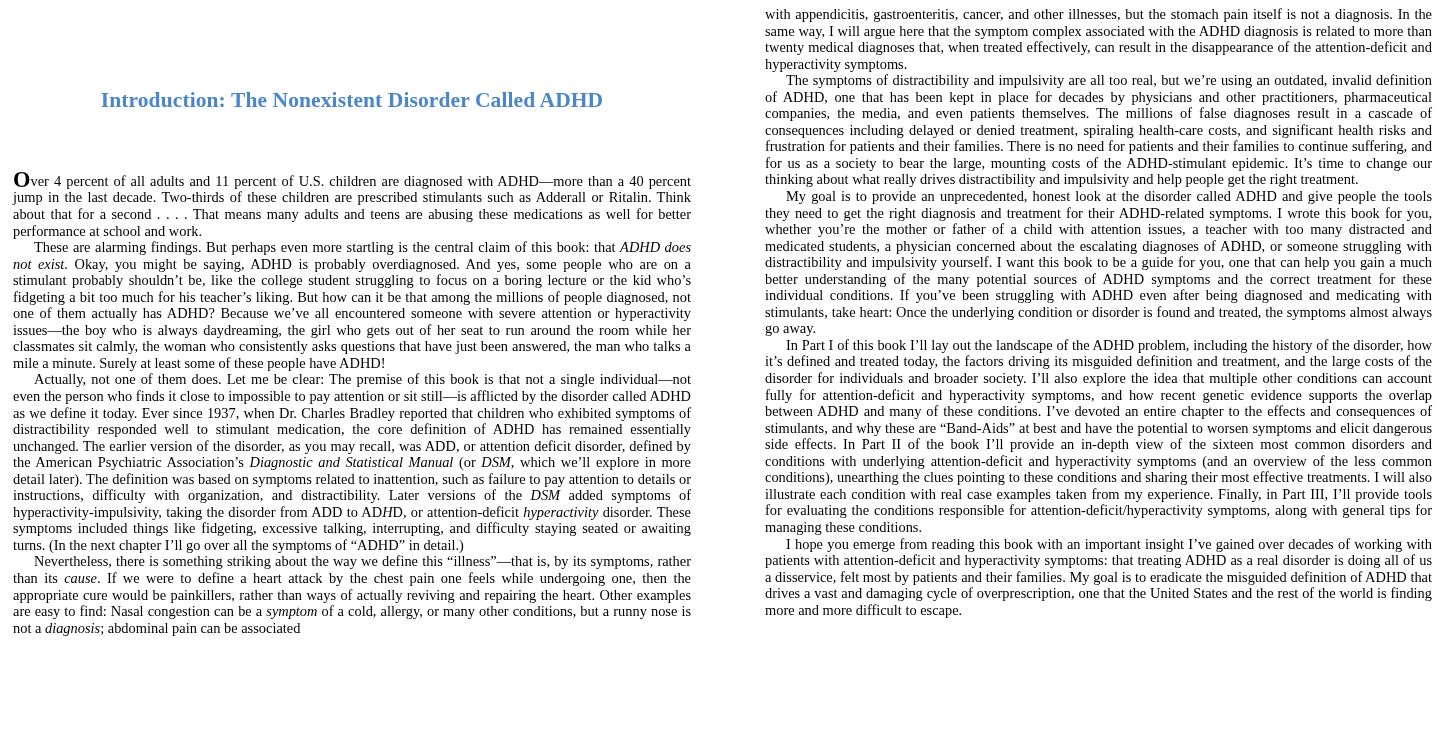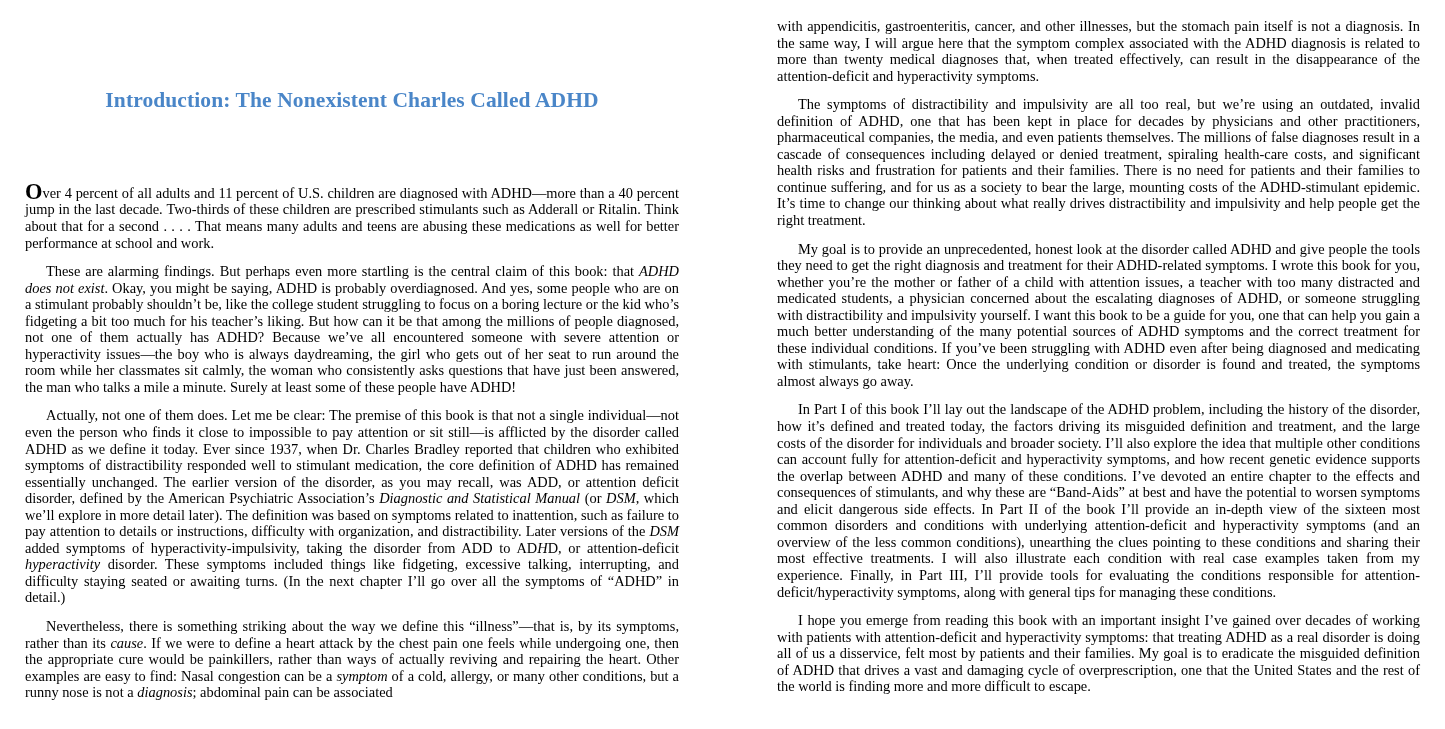--- a/index.html
+++ b/index.html
@@ -65,21 +65,21 @@
     font-size: 14.4px;
     line-height: 16.55px;
     text-align: justify;
     text-justify: inter-word;
     margin: 0;
     hyphens: none;
     word-spacing: 0px;
   }
 
   .para {
-    margin: 12px;
+    margin: 0;
     text-indent: 21px;
   }
 
   .para-first {
     text-indent: 0;
   }
 
   .first-para-block {
     padding-top: 59px;
   }
@@ -102,21 +102,21 @@
   }
 </style>
 </head>
 <body>
 
 <div class="page">
   <div class="columns">
 
     <div class="column column-left">
 
-      <h1 class="chapter-title">Introduction: The Nonexistent Charles Called ADHD</h1>
+      <h1 class="chapter-title">Introduction: The Nonexistent Disorder Called ADHD</h1>
 
       <div class="body-text first-para-block">
 
         <p class="para para-first"><span class="dropcap">O</span><span>ver 4 percent of all adults and 11 percent of U.S. children are diagnosed with ADHD—more than a 40 percent jump in the last decade. Two-thirds of these children are prescribed stimulants such as Adderall or Ritalin. Think about that for a second . . . . That means many adults and teens are abusing these medications as well for better performance at school and work.</span></p>
 
         <p class="para"><span>These are alarming findings. But perhaps even more startling is the central claim of this book: that </span><em class="it">ADHD does not exist</em><span>. Okay, you might be saying, ADHD is probably overdiagnosed. And yes, some people who are on a stimulant probably shouldn’t be, like the college student struggling to focus on a boring lecture or the kid who’s fidgeting a bit too much for his teacher’s liking. But how can it be that among the millions of people diagnosed, not one of them actually has ADHD? Because we’ve all encountered someone with severe attention or hyperactivity issues—the boy who is always daydreaming, the girl who gets out of her seat to run around the room while her classmates sit calmly, the woman who consistently asks questions that have just been answered, the man who talks a mile a minute. Surely at least some of these people have ADHD!</span></p>
 
         <p class="para"><span>Actually, not one of them does. Let me be clear: The premise of this book is that not a single individual—not even the person who finds it close to impossible to pay attention or sit still—is afflicted by the disorder called ADHD as we define it today. Ever since 1937, when Dr. Charles Bradley reported that children who exhibited symptoms of distractibility responded well to stimulant medication, the core definition of ADHD has remained essentially unchanged. The earlier version of the disorder, as you may recall, was ADD, or attention deficit disorder, defined by the American Psychiatric Association’s </span><em class="it">Diagnostic and Statistical Manual</em><span> (or </span><em class="it">DSM</em><span>, which we’ll explore in more detail later). The definition was based on symptoms related to inattention, such as failure to pay attention to details or instructions, difficulty with organization, and distractibility. Later versions of the </span><em class="it">DSM</em><span> added symptoms of hyperactivity-impulsivity, taking the disorder from ADD to AD</span><em class="it">H</em><span>D, or attention-deficit </span><em class="it">hyperactivity</em><span> disorder. These symptoms included things like fidgeting, excessive talking, interrupting, and difficulty staying seated or awaiting turns. (In the next chapter I’ll go over all the symptoms of “ADHD” in detail.)</span></p>
 
         <p class="para"><span>Nevertheless, there is something striking about the way we define this “illness”—that is, by its symptoms, rather than its </span><em class="it">cause</em><span>. If we were to define a heart attack by the chest pain one feels while undergoing one, then the appropriate cure would be painkillers, rather than ways of actually reviving and repairing the heart. Other examples are easy to find: Nasal congestion can be a </span><em class="it">symptom</em><span> of a cold, allergy, or many other conditions, but a runny nose is not a </span><em class="it">diagnosis</em><span>; abdominal pain can be associated</span></p>

